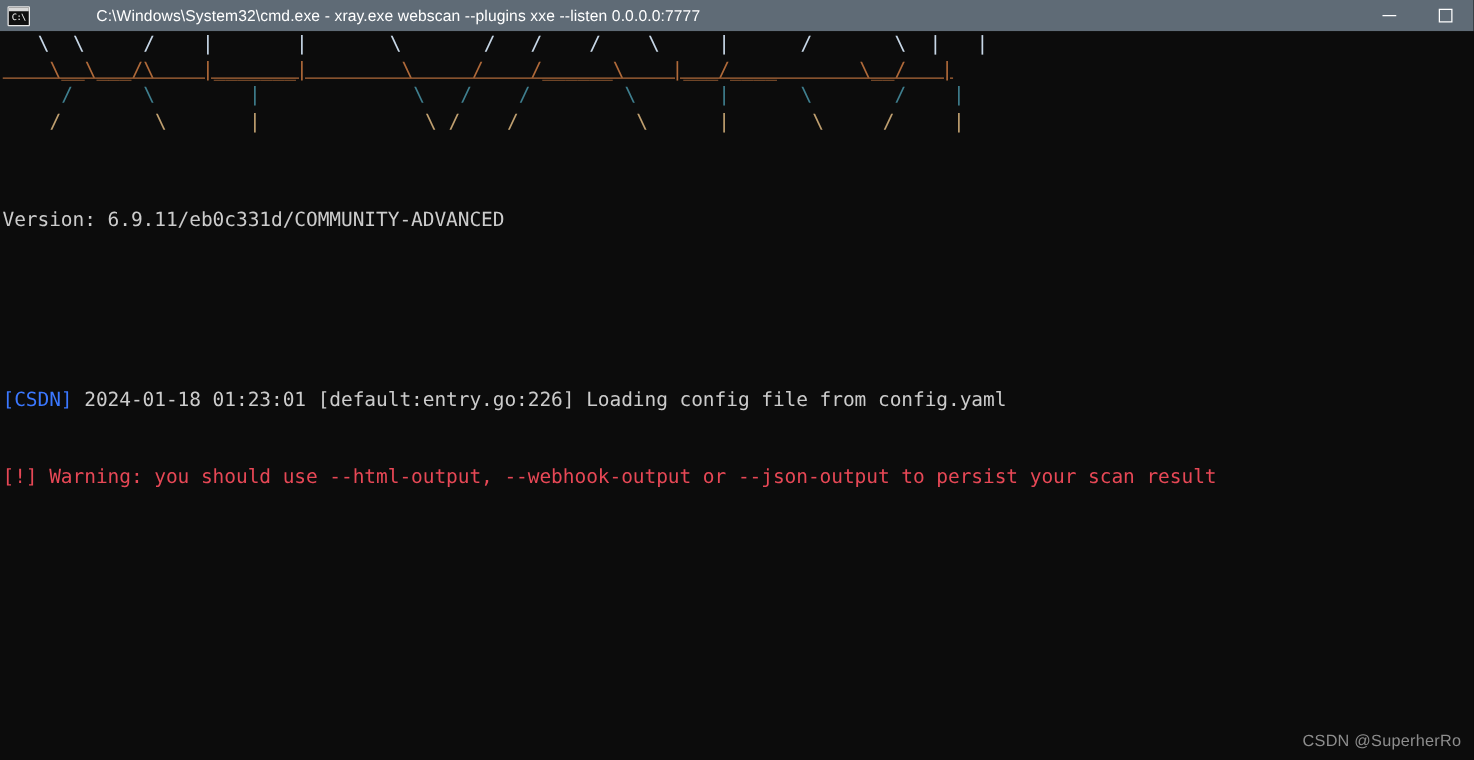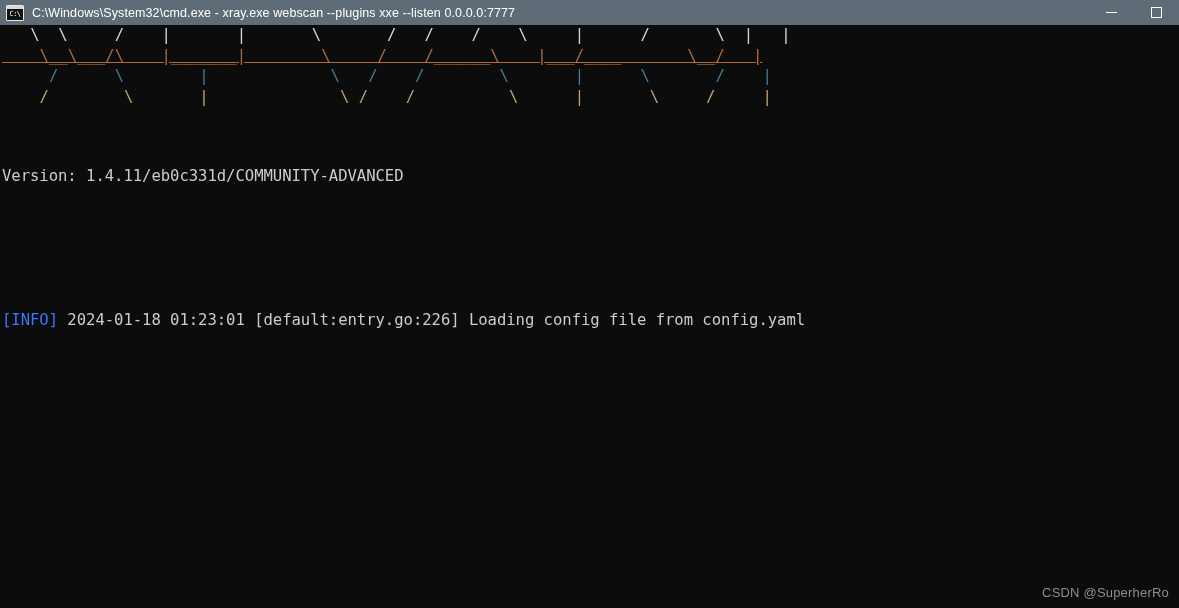--- a/index.html
+++ b/index.html
@@ -40,20 +40,21 @@
     font-family: "DejaVu Sans Mono", monospace;
     text-align: center;
     letter-spacing: -0.5px;
   }
   .tb-title {
     color: #ffffff;
     font-family: "Liberation Sans", sans-serif;
     font-size: 12.5px;
     white-space: nowrap;
     letter-spacing: 0.1px;
+    margin-left: 45px;
   }
   .tb-spacer { flex: 1 1 auto; }
   .tb-btn {
     width: 45px; height: 25px;
     display: flex; align-items: center; justify-content: center;
     flex: 0 0 auto;
   }
   .tb-btn .min-glyph {
     display: block; width: 11px; height: 0;
     border-top: 1px solid #ffffff;
@@ -133,24 +134,25 @@
   </div>
 
   <div class="console">
 
     <div class="banner"><span class="b1">   \  \     /    |       |       \       /   /    /    \     |      /       \  |   |</span>
 <span class="b2">    \__\___/\    |_______|        \     /    /______\    |___/____       \__/   |</span>
 <span class="b3">     /      \        |             \   /    /        \       |      \       /    |</span>
 <span class="b4">    /        \       |              \ /    /          \      |       \     /     |</span></div>
 
     <div class="term">
-      <span class="ln c-white">Version: 1.4.11/eb0c331d/COMMUNITY-ADVANCED</span>
+      <span class="ln c-white">Version: 6.9.11/eb0c331d/COMMUNITY-ADVANCED</span>
       <span class="blank"></span>
 
-      <span class="ln"><span class="c-blue">[INFO]</span><span class="c-white"> 2024-01-18 01:23:01 [default:entry.go:226] Loading config file from config.yaml</span></span>
+      <span class="ln"><span class="c-blue">[CSDN]</span><span class="c-white"> 2024-01-18 01:23:01 [default:entry.go:226] Loading config file from config.yaml</span></span>
+      <span class="ln"><span class="c-red">[!]</span><span class="c-red"> Warning: you should use --html-output, --webhook-output or --json-output to persist your scan result</span></span>
       <span class="blank"></span>
 
       
 
       
       
       
       
       
       

